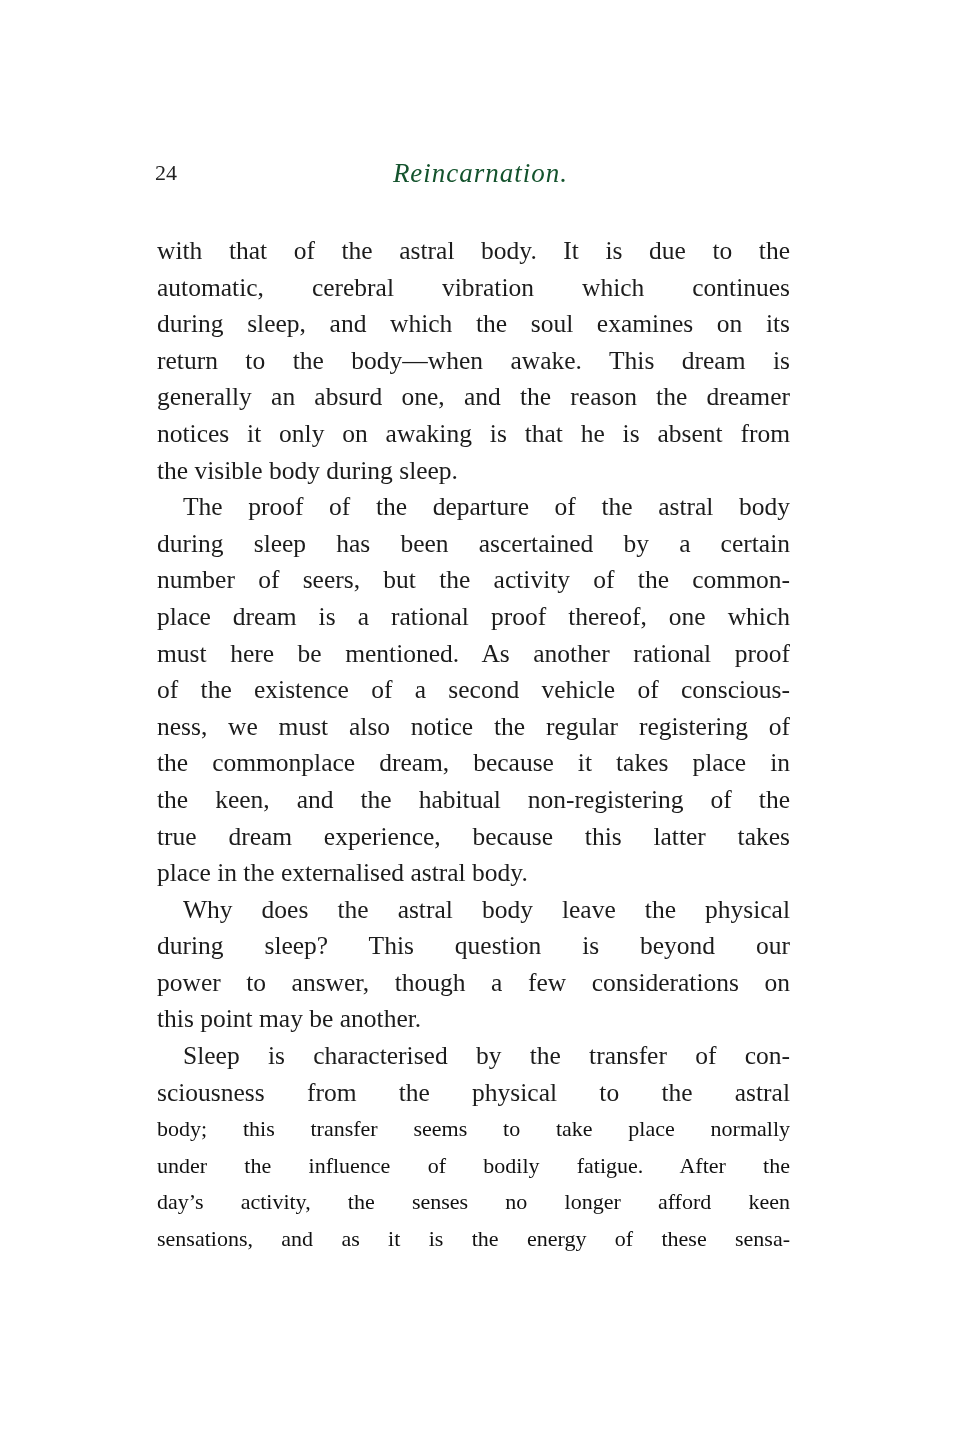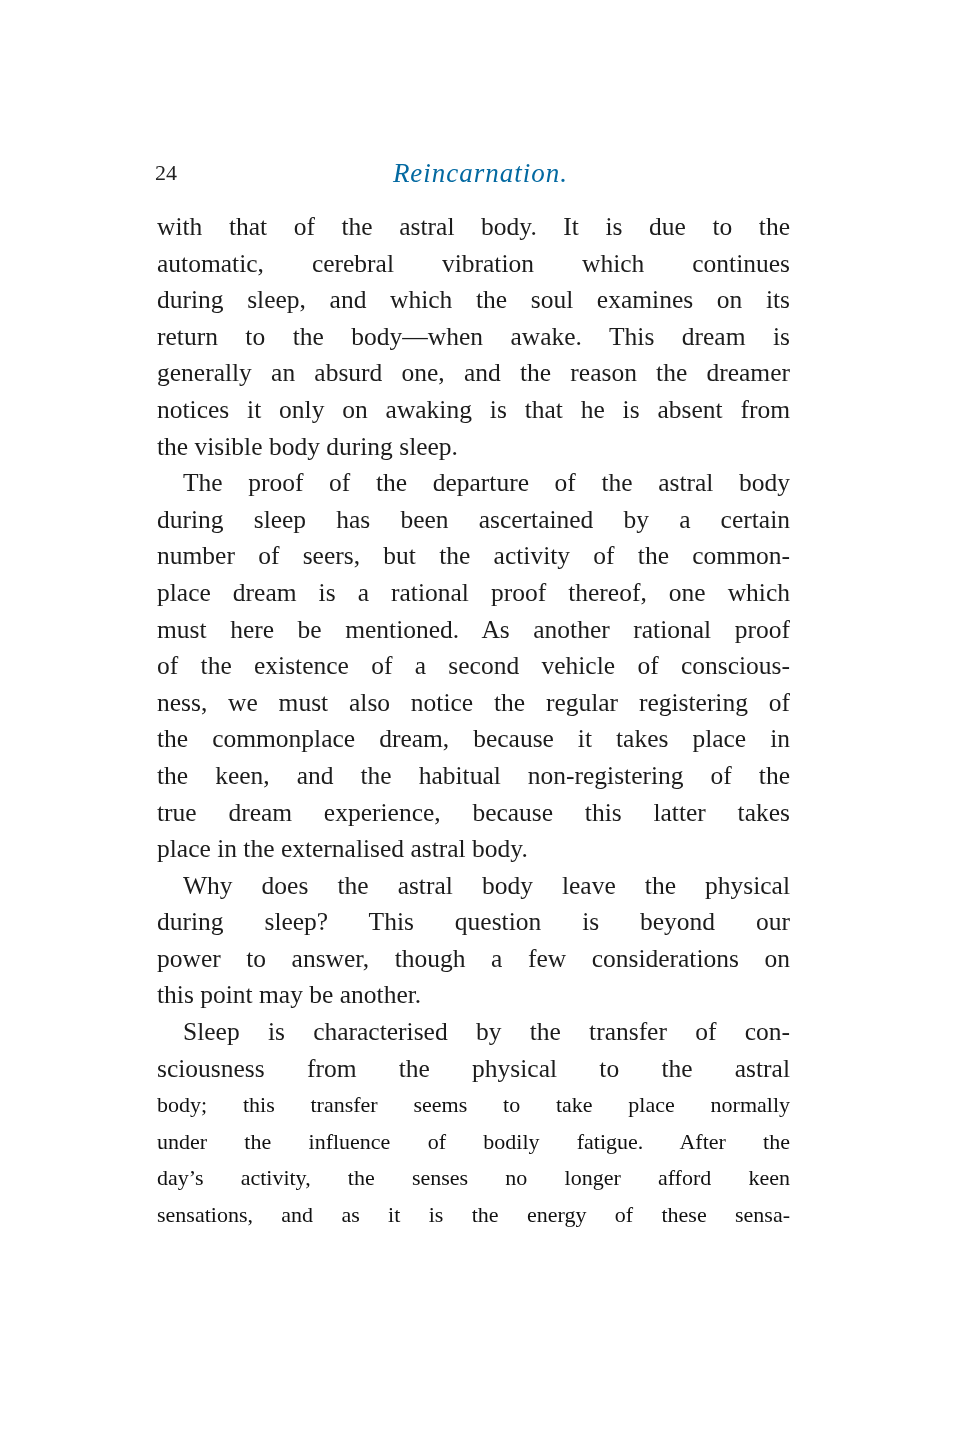--- a/index.html
+++ b/index.html
@@ -35,25 +35,25 @@
     }
     .running-title {
       position: absolute;
       left: 0;
       right: 0;
       top: 8px;
       text-align: center;
       font-style: italic;
       font-size: 27px;
       letter-spacing: 1px;
-      color: #0369a1;
+      color: #14532d;
       padding-left: 14px;
     }
     .body-text {
-      margin-top: 7px;
+      margin-top: 31px;
     }
     .line {
       display: block;
       height: 36.6px;
       line-height: 36.6px;
       font-size: 25.5px;
       text-align: justify;
       text-align-last: justify;
       white-space: nowrap;
       overflow: visible;

